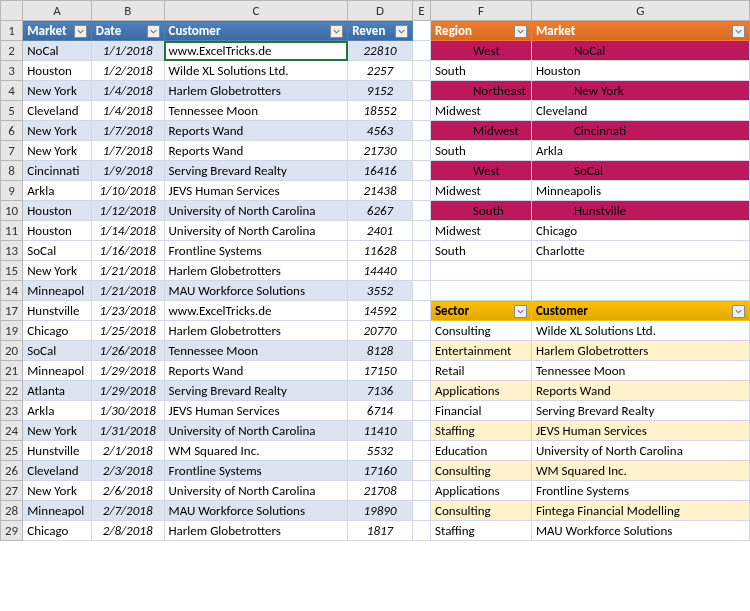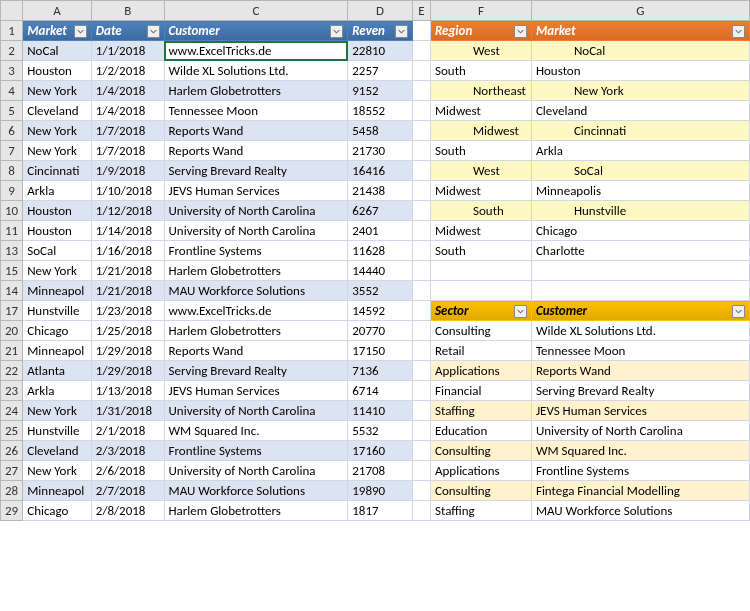--- a/index.html
+++ b/index.html
@@ -18,33 +18,33 @@
   .col-G { width:216px; }
 
   
   .hdr-blue { background:linear-gradient(#4f81bd,#3b6aa0); color:#fff; font-weight:bold; border:1px solid #4f81bd; }
   
   .band-blue-a { background:#dbe4f0; }
   .band-blue-b { background:#ffffff; }
 
   
   .hdr-orange { background:linear-gradient(#ed7d31,#d96b23); color:#fff; font-weight:bold; border:1px solid #ed7d31; }
-  .band-or-a { background:#fef9c3;padding-left:42px; }
+  .band-or-a { background:#be185d;padding-left:42px; }
   .band-or-b { background:#ffffff; }
 
   
   .hdr-gold { background:linear-gradient(#ffc000,#e0a800); color:#000; font-weight:bold; border:1px solid #ffc000; }
   .band-gd-a { background:#fff2cc; }
   .band-gd-b { background:#ffffff; }
 
-  .num { text-align:left; }
+  .num { text-align:center;font-style:italic; }
   .selected { outline:2px solid #217346; outline-offset:-2px; background:#fff; }
   .filter-btn { float:right; width:13px; height:13px; margin-top:2px; background:#f0f0f0; border:1px solid #888; border-radius:1px; display:flex; align-items:center; justify-content:center; }
   .filter-btn svg { width:7px; height:5px; display:block; }
-  .hdr-cell { position:relative;font-style:italic; }
+  .hdr-cell { position:relative; }
   .hdr-cell span.lbl { display:inline-block; }
   .empty { background:#fff; }
 </style>
 </head>
 <body>
 
 <div class="sheet">
   <table id="grid">
     <colgroup>
       <col class="row-hdr-col" style="width:22px">
@@ -139,21 +139,21 @@
           <td class="tbl1 band-blue-b num"><span>18552</span></td>
           <td class="empty"></td>
           <td class="tbl2 band-or-b"><span>Midwest</span></td>
           <td class="tbl2 band-or-b"><span>Cleveland</span></td>
         </tr>
         <tr>
           <th class="row-hdr">6</th>
           <td class="tbl1 band-blue-a"><span>New York</span></td>
           <td class="tbl1 band-blue-a num"><span>1/7/2018</span></td>
           <td class="tbl1 band-blue-a"><span>Reports Wand</span></td>
-          <td class="tbl1 band-blue-a num"><span>5458</span></td>
+          <td class="tbl1 band-blue-a num"><span>4563</span></td>
           <td class="empty"></td>
           <td class="tbl2 band-or-a"><span>Midwest</span></td>
           <td class="tbl2 band-or-a"><span>Cincinnati</span></td>
         </tr>
         <tr>
           <th class="row-hdr">7</th>
           <td class="tbl1 band-blue-b"><span>New York</span></td>
           <td class="tbl1 band-blue-b num"><span>1/7/2018</span></td>
           <td class="tbl1 band-blue-b"><span>Reports Wand</span></td>
           <td class="tbl1 band-blue-b num"><span>21730</span></td>
@@ -243,28 +243,38 @@
                 <path d="M1 1 L5 5 L9 1" fill="none" stroke="#333" stroke-width="1.4"></path>
               </svg>
             </span></td>
           <td class="hdr-gold hdr-cell tbl3"><span class="lbl">Customer</span><span class="filter-btn">
               <svg viewBox="0 0 10 6">
                 <path d="M1 1 L5 5 L9 1" fill="none" stroke="#333" stroke-width="1.4"></path>
               </svg>
             </span></td>
         </tr>
         <tr>
-          <th class="row-hdr">20</th>
+          <th class="row-hdr">19</th>
           <td class="tbl1 band-blue-b"><span>Chicago</span></td>
           <td class="tbl1 band-blue-b num"><span>1/25/2018</span></td>
           <td class="tbl1 band-blue-b"><span>Harlem Globetrotters</span></td>
           <td class="tbl1 band-blue-b num"><span>20770</span></td>
           <td class="empty"></td>
           <td class="tbl3 band-gd-b"><span>Consulting</span></td>
           <td class="tbl3 band-gd-b"><span>Wilde XL Solutions Ltd.</span></td>
+        </tr>
+        <tr>
+          <th class="row-hdr">20</th>
+          <td class="tbl1 band-blue-a"><span>SoCal</span></td>
+          <td class="tbl1 band-blue-a num"><span>1/26/2018</span></td>
+          <td class="tbl1 band-blue-a"><span>Tennessee Moon</span></td>
+          <td class="tbl1 band-blue-a num"><span>8128</span></td>
+          <td class="empty"></td>
+          <td class="tbl3 band-gd-a"><span>Entertainment</span></td>
+          <td class="tbl3 band-gd-a"><span>Harlem Globetrotters</span></td>
         </tr>
         <tr>
           <th class="row-hdr">21</th>
           <td class="tbl1 band-blue-b"><span>Minneapol</span></td>
           <td class="tbl1 band-blue-b num"><span>1/29/2018</span></td>
           <td class="tbl1 band-blue-b"><span>Reports Wand</span></td>
           <td class="tbl1 band-blue-b num"><span>17150</span></td>
           <td class="empty"></td>
           <td class="tbl3 band-gd-b"><span>Retail</span></td>
           <td class="tbl3 band-gd-b"><span>Tennessee Moon</span></td>
@@ -275,21 +285,21 @@
           <td class="tbl1 band-blue-a num"><span>1/29/2018</span></td>
           <td class="tbl1 band-blue-a"><span>Serving Brevard Realty</span></td>
           <td class="tbl1 band-blue-a num"><span>7136</span></td>
           <td class="empty"></td>
           <td class="tbl3 band-gd-a"><span>Applications</span></td>
           <td class="tbl3 band-gd-a"><span>Reports Wand</span></td>
         </tr>
         <tr>
           <th class="row-hdr">23</th>
           <td class="tbl1 band-blue-b"><span>Arkla</span></td>
-          <td class="tbl1 band-blue-b num"><span>1/13/2018</span></td>
+          <td class="tbl1 band-blue-b num"><span>1/30/2018</span></td>
           <td class="tbl1 band-blue-b"><span>JEVS Human Services</span></td>
           <td class="tbl1 band-blue-b num"><span>6714</span></td>
           <td class="empty"></td>
           <td class="tbl3 band-gd-b"><span>Financial</span></td>
           <td class="tbl3 band-gd-b"><span>Serving Brevard Realty</span></td>
         </tr>
         <tr>
           <th class="row-hdr">24</th>
           <td class="tbl1 band-blue-a"><span>New York</span></td>
           <td class="tbl1 band-blue-a num"><span>1/31/2018</span></td>

